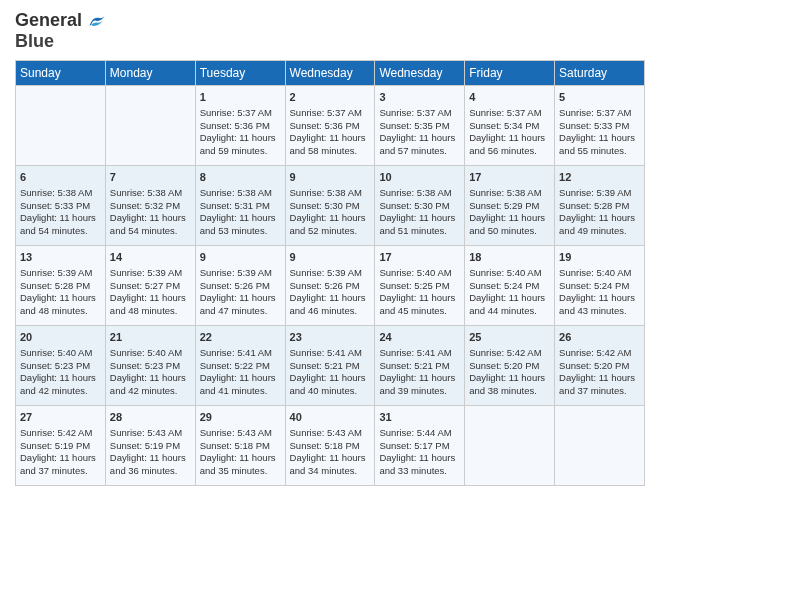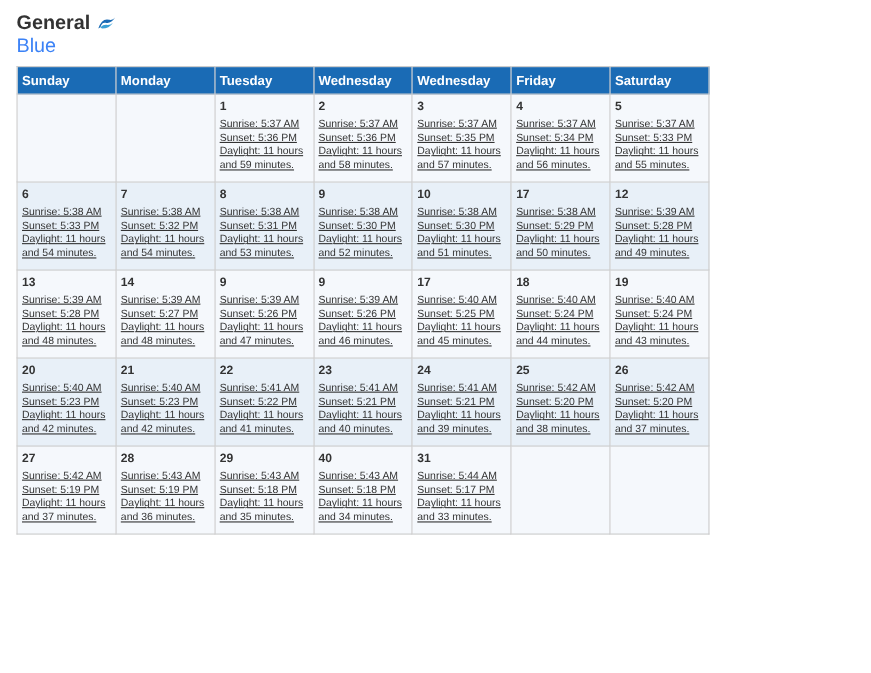--- a/index.html
+++ b/index.html
@@ -32,22 +32,22 @@
       align-items: center;
       gap: 2px;
     }
     .logo-general {
       font-size: 18px;
       font-weight: bold;
       color: #333;
     }
     .logo-blue {
       font-size: 18px;
-      font-weight: normal;
-      color: #3b82f6;
+      font-weight: bold;
+      color: #404040;
     }
     .logo-icon {
       width: 20px;
       height: 20px;
       margin-left: 2px;
     }
     .title-block {
       text-align: right;
     }
     .month-title {
@@ -65,21 +65,21 @@
       width: 100%;
       border-collapse: collapse;
       font-size: 10.5px;
     }
     thead tr th {
       background-color: #1a6bb5;
       color: #fff;
       padding: 5px 4px;
       text-align: left;
       font-size: 12px;
-      font-weight: bold;
+      font-weight: normal;
       border: 1px solid #ccc;
     }
     tbody tr td {
       border: 1px solid #ccc;
       vertical-align: top;
       padding: 4px 4px;
       min-height: 70px;
       height: 80px;
       color: #333;
       line-height: 1.35;
@@ -93,21 +93,20 @@
     .day-num {
       font-weight: bold;
       font-size: 11px;
       display: block;
       margin-bottom: 2px;
     }
     .day-info {
       font-size: 9.5px;
       color: #333;
       line-height: 1.35;
-      text-decoration: underline;
     }
   </style>
 </head>
 <body>
 
 <div class="page">
   <div class="header">
     <div class="logo">
       <div class="logo-text">
         <span class="logo-general">General</span>

